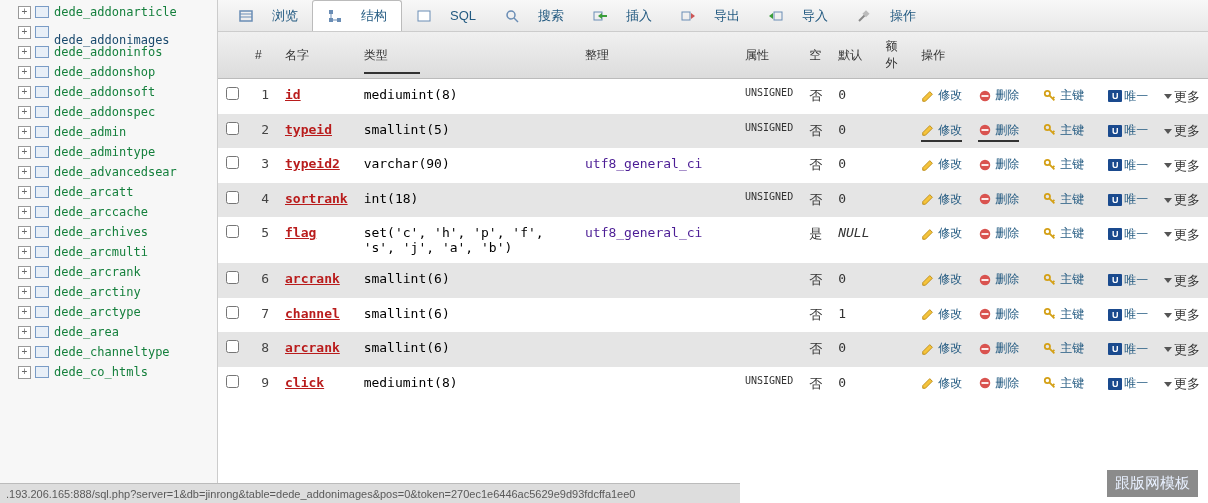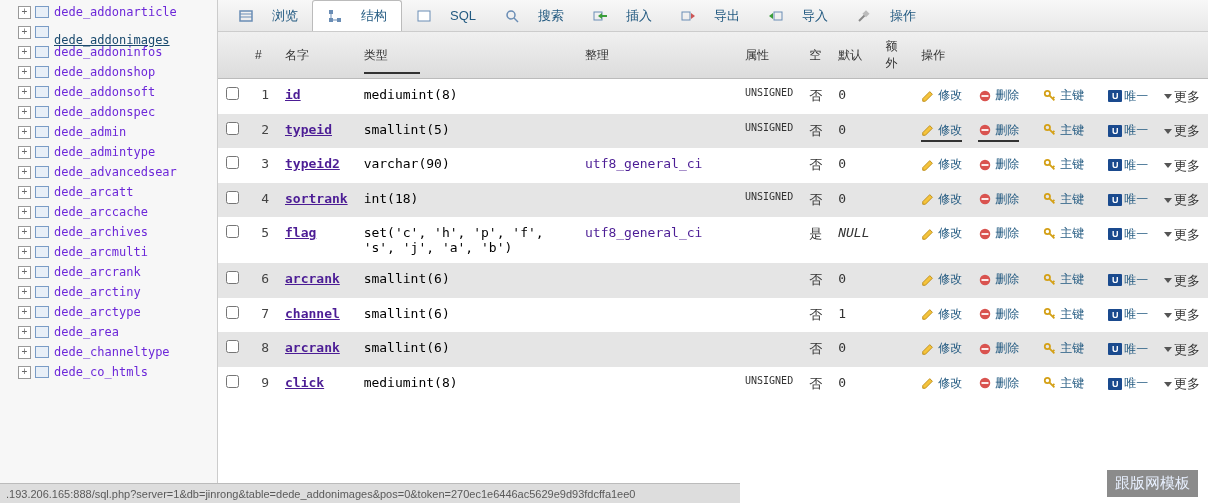--- a/index.html
+++ b/index.html
@@ -2,37 +2,37 @@
 <html><head>
 <meta charset="utf-8">
 <style>
 * { box-sizing: border-box; margin: 0; padding: 0; }
 body { font-family: Arial, sans-serif; font-size: 12px; color: #444; background: #fff; overflow: hidden; }
 .container { display: flex; width: 1208px; height: 503px; }
 .sidebar { width: 218px; background: #f7f7f7; border-right: 1px solid #ccc; overflow-y: auto; padding-top: 2px; }
 .tree-item { display: flex; align-items: center; padding: 2px 0 2px 18px; height: 20px; }
 .tree-toggle { width: 13px; height: 13px; border: 1px solid #999; background: #fff; display: flex; align-items: center; justify-content: center; font-size: 10px; color: #666; margin-right: 4px; line-height: 1; cursor: pointer; }
 .tree-icon { width: 14px; height: 12px; background: #e8eff7; border: 1px solid #7a9cc6; margin-right: 5px; }
-.tree-label { color: #6d28d9; cursor: pointer; font-family: monospace; font-size: 12px; }
-.tree-label.active { text-decoration: underline; color: #1a4a6e; margin-top: 16px; }
+.tree-label { color: #15803d; cursor: pointer; font-family: monospace; font-size: 12px; }
+.tree-label.active { color: #1a4a6e; margin-top: 16px; }
 .main { flex: 1; display: flex; flex-direction: column; background: #fff; }
 .tabs { display: flex; background: linear-gradient(#f8f8f8, #e8e8e8); border-bottom: 1px solid #ccc; height: 32px; align-items: center; padding-left: 6px; }
 .tab { display: flex; align-items: center; padding: 6px 14px; color: #235a81; cursor: pointer; gap: 18px; font-size: 13px; }
 .tab.active { background: #fff; border: 1px solid #bbb; border-bottom: none; border-radius: 3px 3px 0 0; }
 .tab-icon { width: 16px; height: 16px; display: inline-flex; align-items: center; justify-content: center; }
 .table-wrap { flex: 1; overflow: auto; }
 table { width: 100%; border-collapse: collapse; }
 thead th { background: linear-gradient(#f0f0f0, #dcdcdc); border-bottom: 1px solid #bbb; padding: 6px 8px; text-align: left; font-weight: normal; color: #333; font-size: 12px; height: 36px; vertical-align: middle; }
 thead th.sorted { position: relative; }
 thead th.sorted::after { content: ''; position: absolute; bottom: 4px; left: 8px; width: 56px; height: 2px; background: #333; }
 tbody tr.odd { background: #fff; }
 tbody tr.even { background: #e5e5e5; }
 tbody td { padding: 8px; vertical-align: top; font-family: monospace; font-size: 13px; color: #333; }
 tbody td.num { text-align: right; width: 30px; color: #444; }
-tbody td.name { font-weight: bold; color: #4c1d95; text-decoration: underline; }
+tbody td.name { font-weight: bold; color: #b91c1c; text-decoration: underline; }
 tbody td.type { font-family: monospace; color: #000000; }
 tbody td.collation { font-family: monospace; color: #4c1d95; }
 tbody td.attr { font-family: monospace; font-size: 10px; color: #333; text-align: right; }
 .chk { width: 24px; text-align: center; }
 .chk input { cursor: pointer; }
 .actions { white-space: nowrap; }
 .act { display: inline-flex; align-items: center; gap: 3px; margin-right: 8px; color: #235a81; cursor: pointer; text-decoration: none; font-family: Arial, sans-serif; font-size: 12px; }
 .act.selected { position: relative; }
 .act.selected::after { content: ''; position: absolute; bottom: -3px; left: 0; right: 0; height: 2px; background: #333; }
 .icon-edit { width: 14px; height: 14px; }

